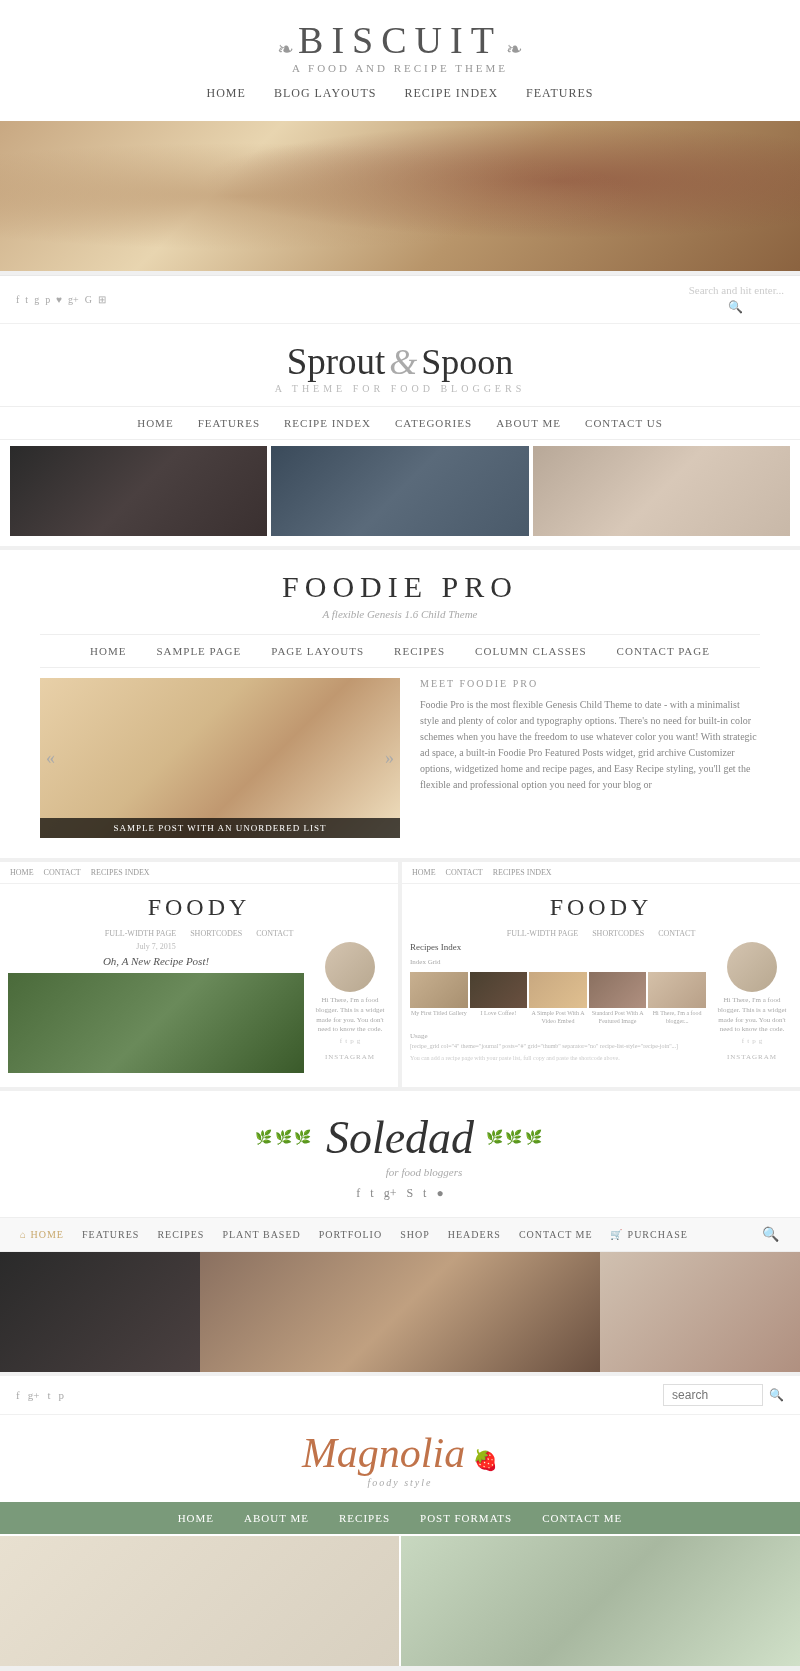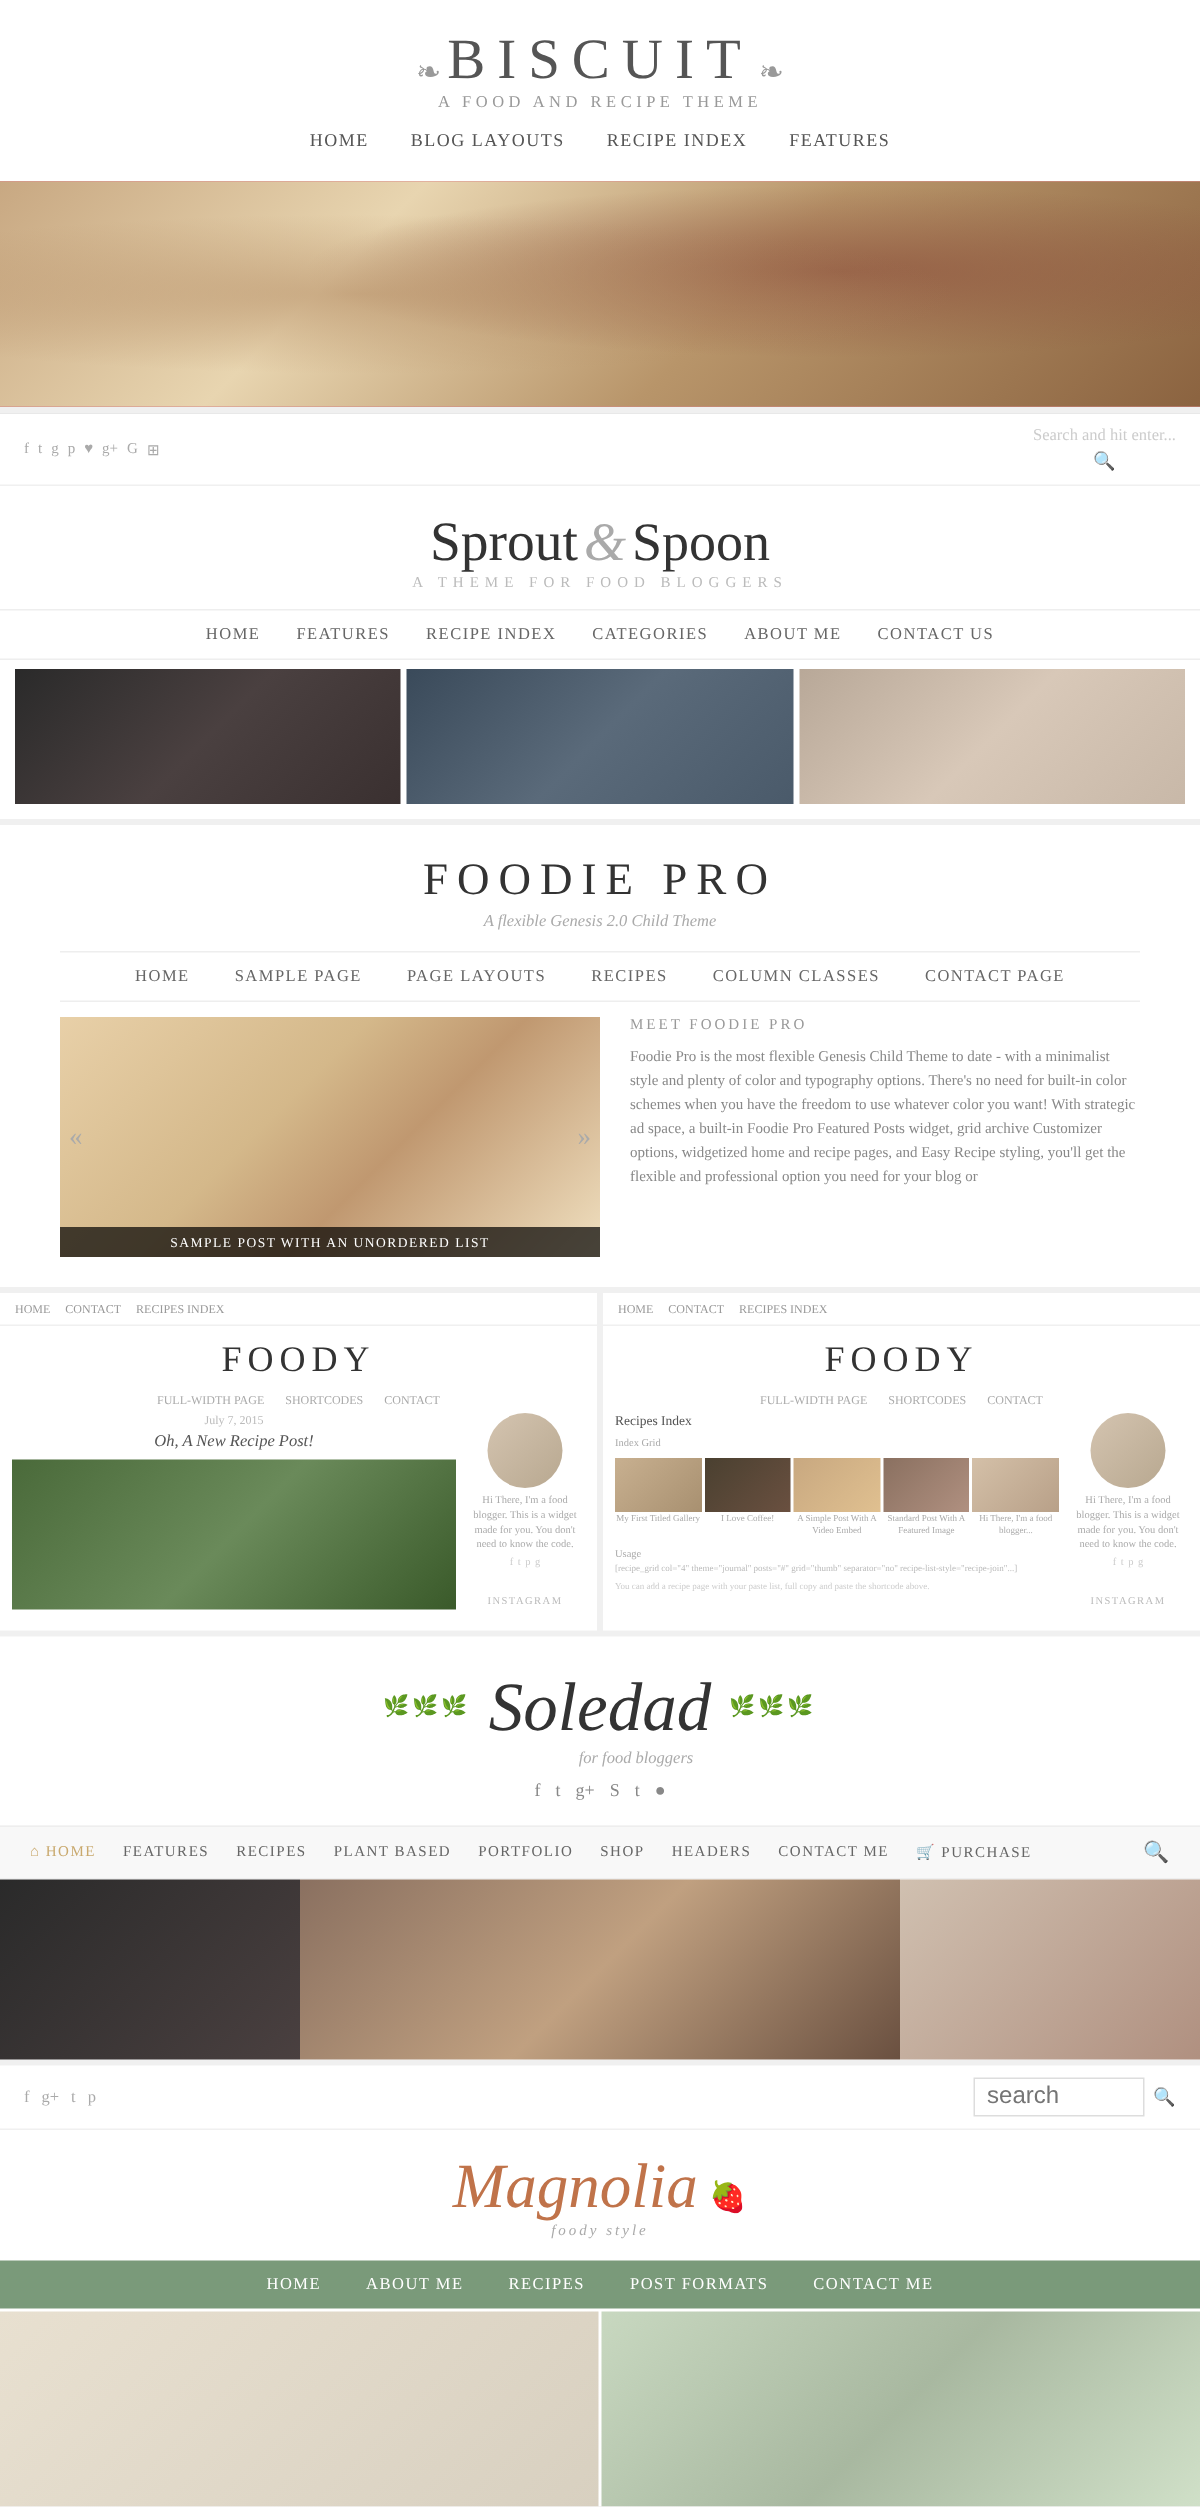--- a/index.html
+++ b/index.html
@@ -380,23 +380,23 @@
       color: #aaa;
     }
     .magnolia-search {
       display: flex;
       align-items: center;
       gap: 6px;
     }
     .magnolia-search input {
       border: 1px solid #ddd;
       padding: 3px 8px;
-      font-size: 16px;
-      color: #aaa;
-      width: 114px;
+      font-size: 12px;
+      color: #aaa;
+      width: 100px;
     }
     .magnolia-logo-area {
       text-align: center;
       padding: 14px 0 4px;
     }
     .magnolia-title {
       font-family: 'Brush Script MT', cursive, Georgia, serif;
       font-size: 42px;
       color: #c0734a;
       font-style: italic;
@@ -482,21 +482,21 @@
     .foody-avatar-name {
       font-size: 7px;
       color: #aaa;
       text-align: center;
       line-height: 1.4;
     }
     .foody-instagram-label {
       font-size: 7px;
       color: #bbb;
       text-align: center;
-      margin-top: 18px;
+      margin-top: 8px;
       letter-spacing: 1px;
       text-transform: uppercase;
     }
     .foody-social-mini {
       display: flex;
       justify-content: center;
       gap: 3px;
       font-size: 7px;
       color: #ccc;
       margin-top: 2px;
@@ -561,21 +561,21 @@
   <div class="sprout-images">
     <div class="sprout-img-box sprout-img-1"></div>
     <div class="sprout-img-box sprout-img-2"></div>
     <div class="sprout-img-box sprout-img-3"></div>
   </div>
 </div>
 
 <div class="foodie-section">
   <div class="foodie-header">
     <div class="foodie-title">FOODIE PRO</div>
-    <div class="foodie-sub">A flexible Genesis 2.0 Child Theme</div>
+    <div class="foodie-sub">A flexible Genesis 1.6 Child Theme</div>
   </div>
   <nav class="foodie-nav">
     <span>HOME</span>
     <span>SAMPLE PAGE</span>
     <span>PAGE LAYOUTS</span>
     <span>RECIPES</span>
     <span>COLUMN CLASSES</span>
     <span>CONTACT PAGE</span>
   </nav>
   <div class="foodie-content">

